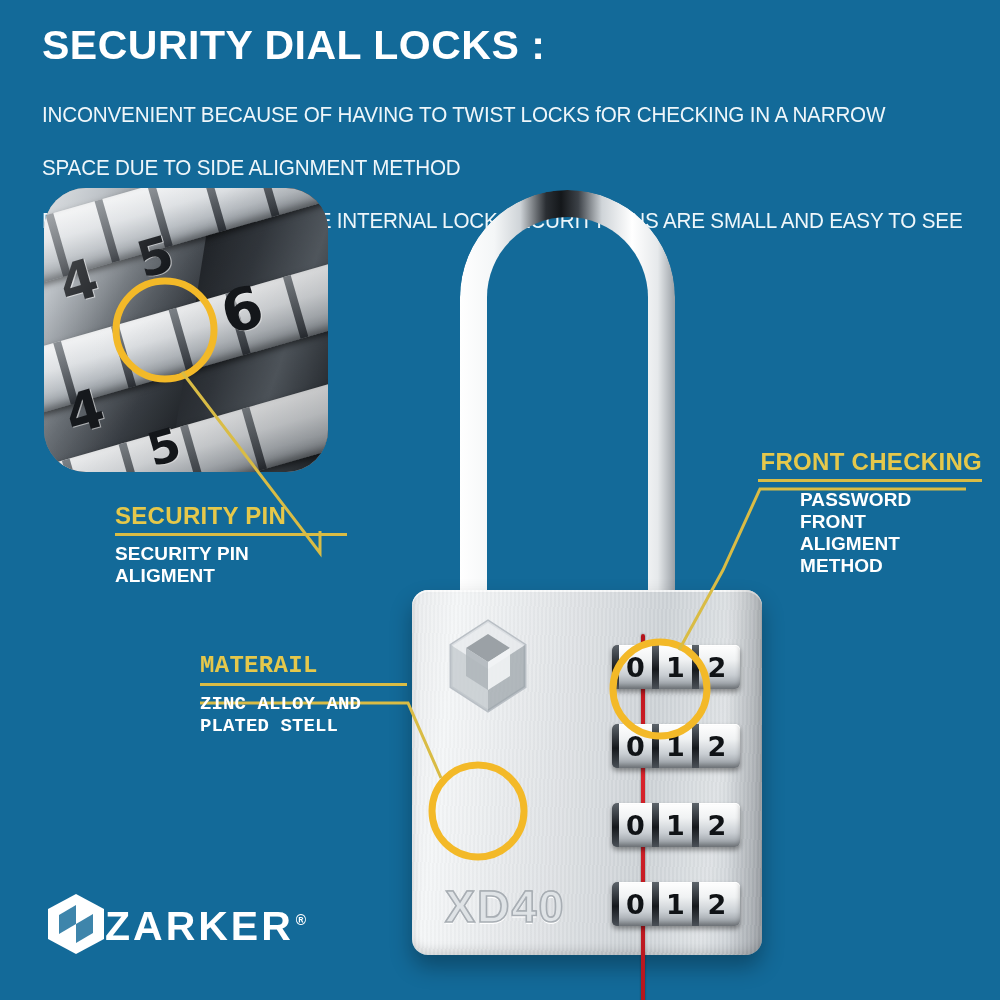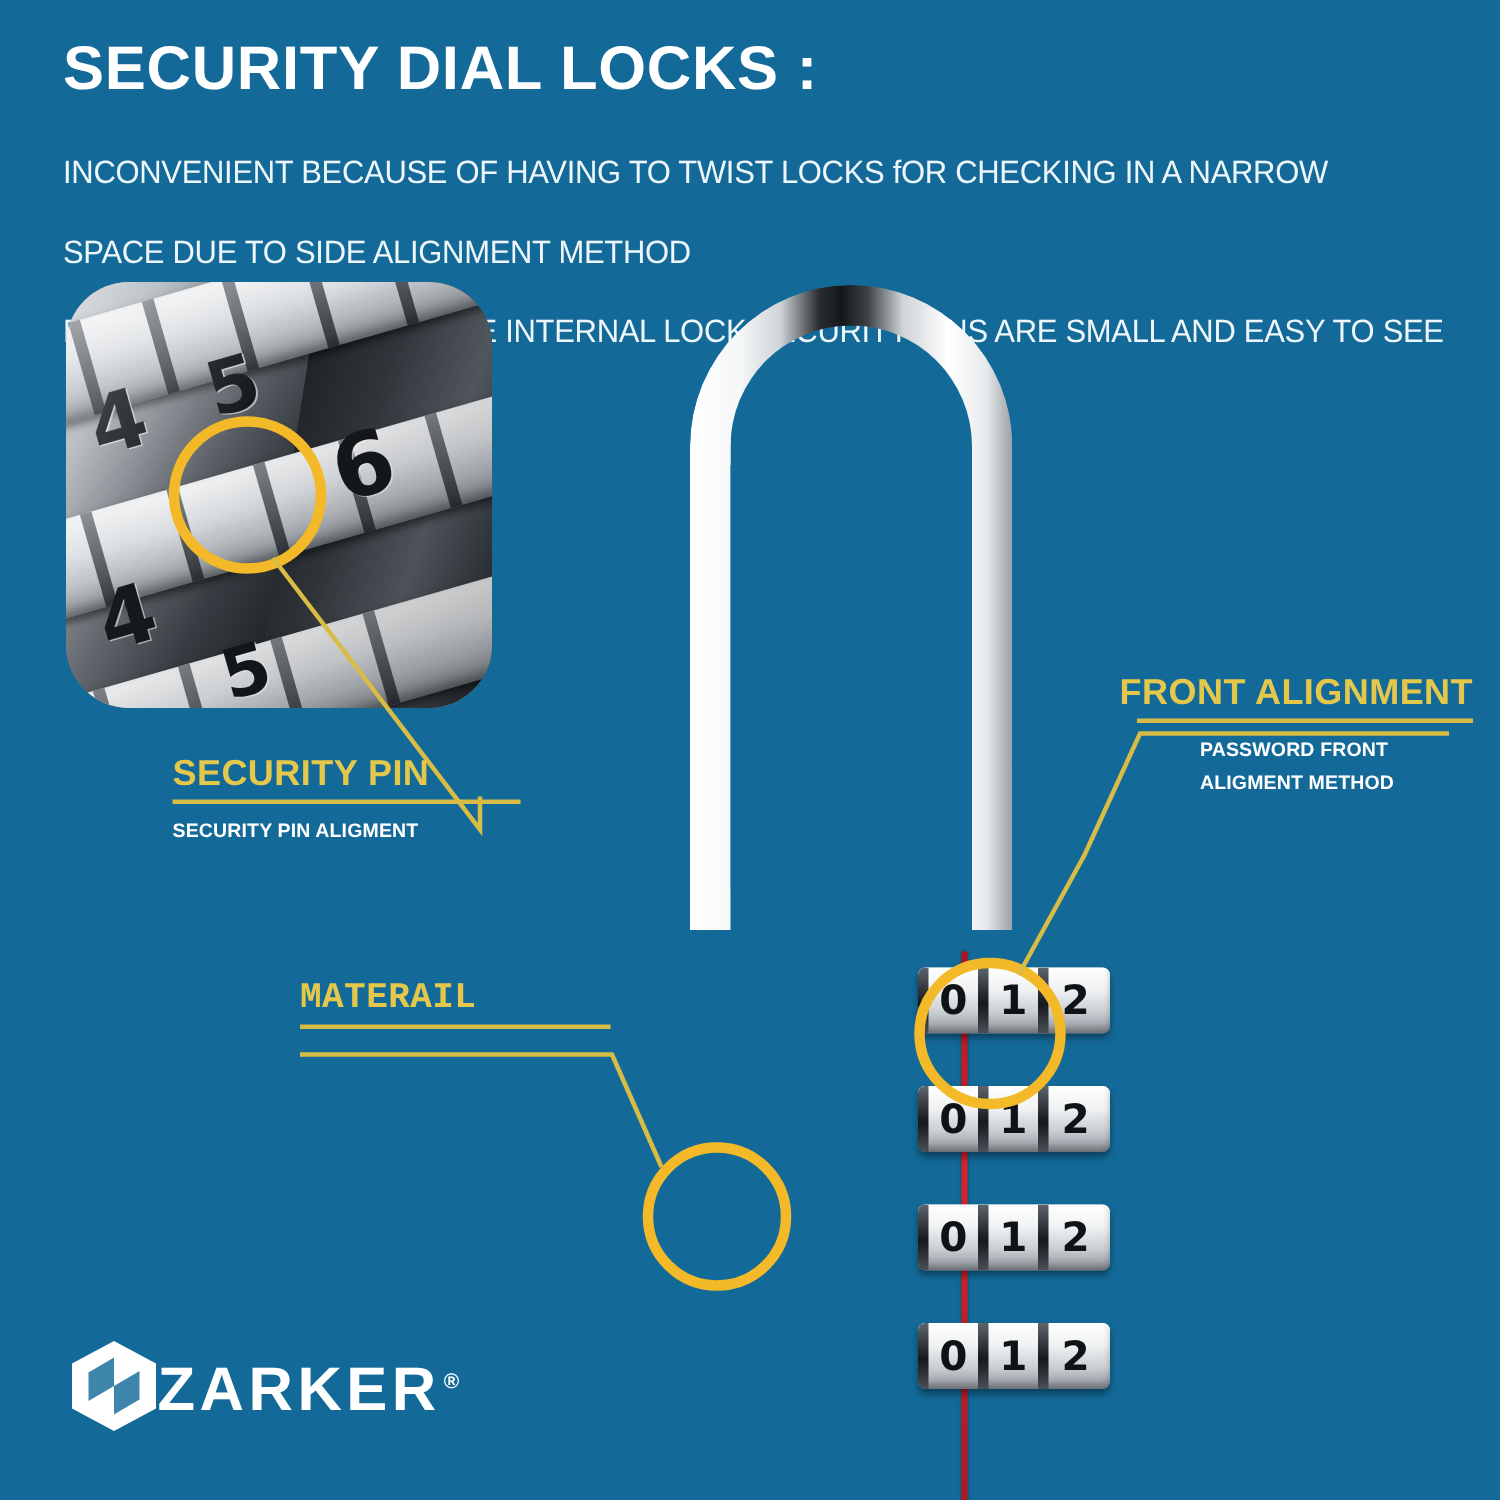--- a/index.html
+++ b/index.html
@@ -92,21 +92,21 @@
 
   
   .callout .c-title{
     color:#e5c84b;font-weight:bold;letter-spacing:.3px;
     font-size:24px;line-height:26px;
   }
   .callout .c-rule{
     height:3px;background:#d9bc45;margin-top:4px;
   }
   .callout .c-body{
-    color:#ffffff;font-size:13px;line-height:22px;font-weight:bold;
+    color:#ffffff;font-size:19px;line-height:22px;font-weight:bold;
     letter-spacing:.1px;margin-top:7px;white-space:pre-line;
   }
 
   #callout-security{position:absolute;left:88px;top:503px;width:232px;margin-left:27px;}
   #callout-security .c-rule{width:232px;}
 
   #callout-front{position:absolute;left:742px;top:449px;width:240px;text-align:right;}
   #callout-front .c-rule{width:224px;margin-left:16px;}
   #callout-front .c-body{text-align:left;padding-left:58px;}
 
@@ -263,20 +263,38 @@
     <div class="ph-gloss"></div>
   </div>
 
   <div id="padlock">
 
     <div class="shackle">
       <div class="sh-outer"></div>
       <div class="sh-cut"></div>
     </div>
 
+    <div class="body">
+      <div class="body-noise"></div>
+      <div class="body-edge"></div>
+
+      <div class="emboss-logo">
+        <svg width="80" height="96" viewBox="0 0 80 96">
+          <polygon points="40,3 77,27 77,69 40,93 3,69 3,27" fill="none" stroke="#b9bfc5" stroke-width="3"></polygon>
+          <polygon points="40,3 77,27 40,51 3,27" fill="#e7eaec" opacity=".75"></polygon>
+          <polygon points="3,27 40,51 40,93 3,69" fill="#c4cace" opacity=".8"></polygon>
+          <polygon points="77,27 77,69 40,93 40,51" fill="#9ea5ab" opacity=".75"></polygon>
+          <polygon points="40,16 62,30 40,44 18,30" fill="#8d9499" opacity=".85"></polygon>
+          <polygon points="40,44 62,30 62,58 40,72" fill="#f2f4f5" opacity=".9"></polygon>
+          <polygon points="18,30 40,44 40,72 18,58" fill="#aeb5ba" opacity=".85"></polygon>
+        </svg>
+      </div>
+
+      <div class="model">XD40</div>
+    </div>
 
     <div class="red-line"></div>
 
     <div class="dial d1">
       <div class="sep"></div>
       <div class="cell">0</div>
       <div class="sep"></div>
       <div class="cell">1</div>
       <div class="sep"></div>
       <div class="cell wide">2</div>
@@ -319,29 +337,31 @@
     <path d="M 441 778 L 408 703 L 200 703" fill="none" stroke="#D9BC45" stroke-width="3"></path>
   </svg>
 
   <div id="callout-security" class="callout">
     <div class="c-title">SECURITY PIN</div>
     <div class="c-rule"></div>
     <div class="c-body">SECURITY PIN ALIGMENT</div>
   </div>
 
   <div id="callout-front" class="callout">
-    <div class="c-title">FRONT ALIGNMENT</div>
+    <div class="c-title">FRONT CHECKING</div>
     <div class="c-rule"></div>
     <div class="c-body">PASSWORD FRONT
 ALIGMENT METHOD</div>
   </div>
 
   <div id="callout-material" class="callout">
     <div class="c-title">MATERAIL</div>
     <div class="c-rule"></div>
+    <div class="c-body">ZINC ALLOY AND
+PLATED STELL</div>
   </div>
 
   <div id="brand">
     <span>
       <svg width="58" height="62" viewBox="0 0 58 62">
         <polygon points="29,1 57,16 57,46 29,61 1,46 1,16" fill="#ffffff"></polygon>
         <polygon points="29,1 57,16 29,31 1,16" fill="#136a99" opacity=".0"></polygon>
         <polygon points="12,22 29,12 29,31 12,41" fill="#136a99" opacity=".82"></polygon>
         <polygon points="46,40 29,50 29,31 46,21" fill="#136a99" opacity=".82"></polygon>
       </svg>

